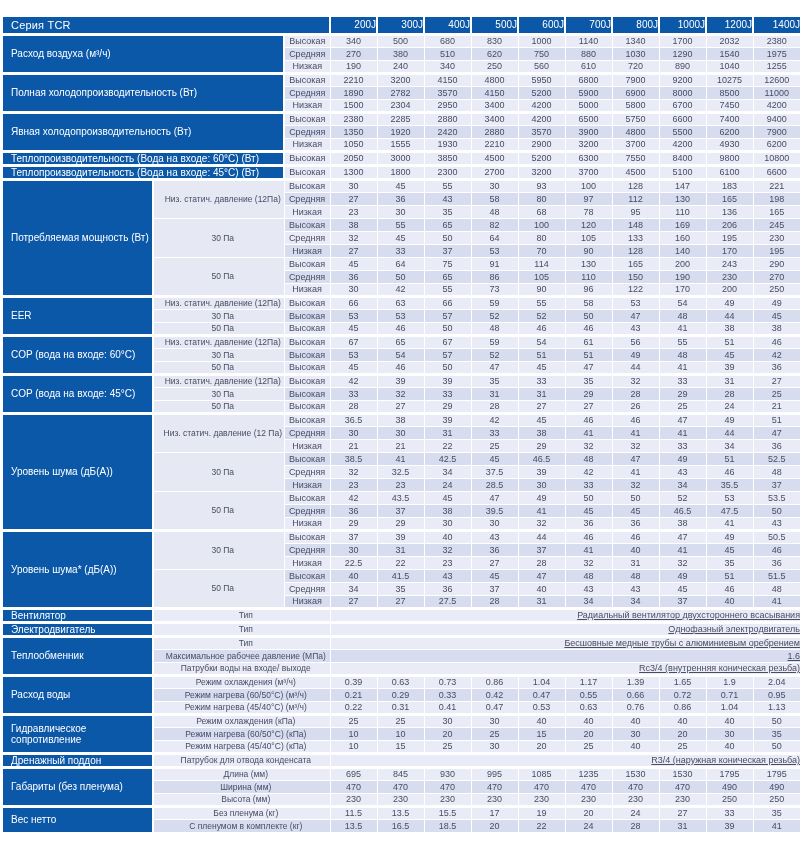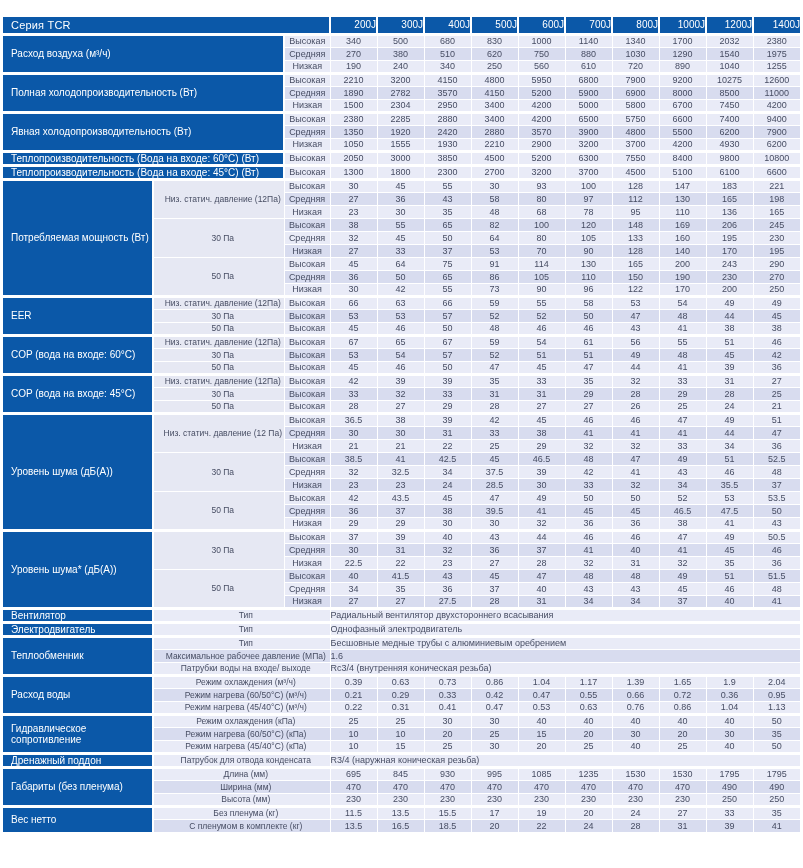--- a/index.html
+++ b/index.html
@@ -12,21 +12,21 @@
   tr.hdr td.title{text-align:left;padding-left:8px;font-size:11px;letter-spacing:.2px;}
   tr.hdr td:last-child{border-right:none;}
   
   tbody tr{height:13px;}
   td.cat{background:#0b58a8;color:#fff;font-size:10px;line-height:11px;text-align:left;
          padding-left:8px;border-right:2px solid #fff;border-bottom:1px solid #fff;}
   td.sub{font-size:8.5px;color:#474d63;text-align:center;padding-left:8px;background:#e6e8f3;
          border:1px solid #fff;white-space:nowrap;overflow:hidden;}
   td.speed,td.val{font-size:9px;color:#474d63;text-align:center;border:1px solid #fff;
                   white-space:nowrap;overflow:hidden;}
-  td.merged{text-align:left;}
+  td.merged{text-align:right;text-decoration:underline;}
   tr.light td.striped{background:#e9ebf7;}
   tr.shade td.striped{background:#d8dcef;}
   tr.sec-start td{border-top:3px solid #fff;}
   td.val:last-child{border-right:none;}
 </style>
 </head>
 <body>
 
 <table>
   <colgroup>
@@ -700,21 +700,21 @@
       <tr class="shade">
         <td class="sub striped" colspan="2">Режим нагрева (60/50°C) (м³/ч)</td>
         <td class="val striped">0.21</td>
         <td class="val striped">0.29</td>
         <td class="val striped">0.33</td>
         <td class="val striped">0.42</td>
         <td class="val striped">0.47</td>
         <td class="val striped">0.55</td>
         <td class="val striped">0.66</td>
         <td class="val striped">0.72</td>
-        <td class="val striped">0.36</td>
+        <td class="val striped">0.71</td>
         <td class="val striped">0.95</td>
       </tr>
       <tr class="light">
         <td class="sub striped" colspan="2">Режим нагрева (45/40°C) (м³/ч)</td>
         <td class="val striped">0.22</td>
         <td class="val striped">0.31</td>
         <td class="val striped">0.41</td>
         <td class="val striped">0.47</td>
         <td class="val striped">0.53</td>
         <td class="val striped">0.63</td>

